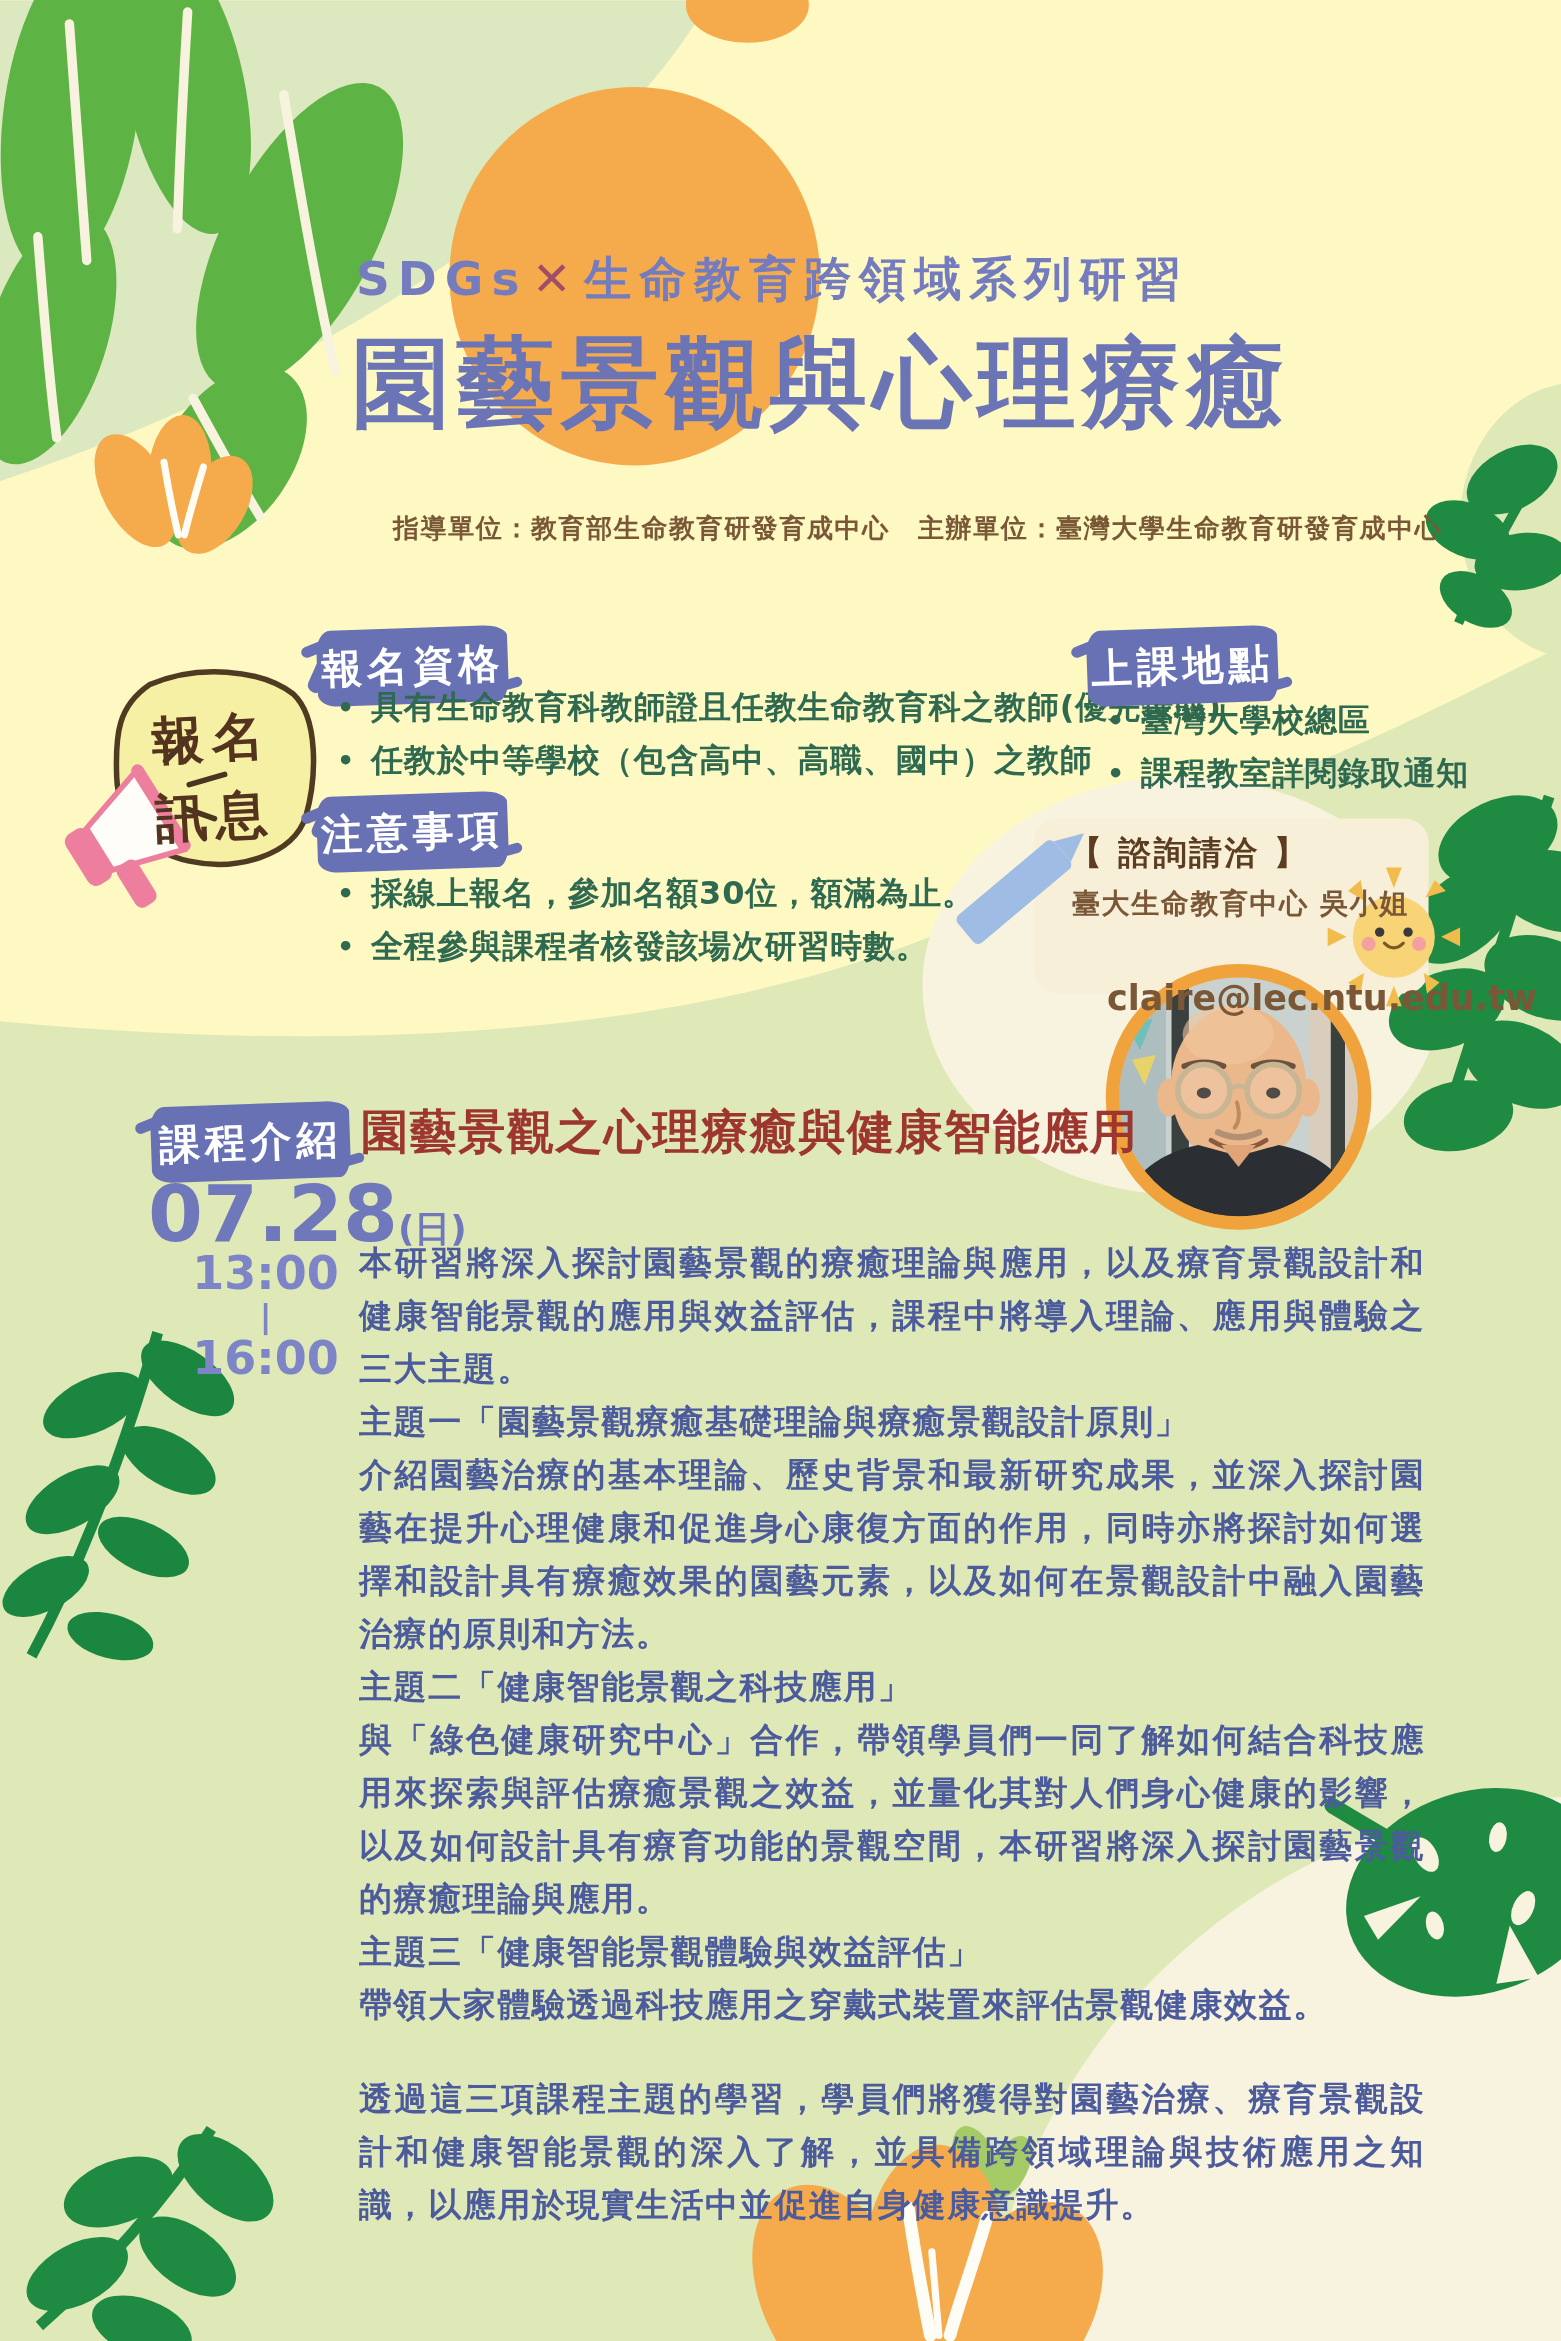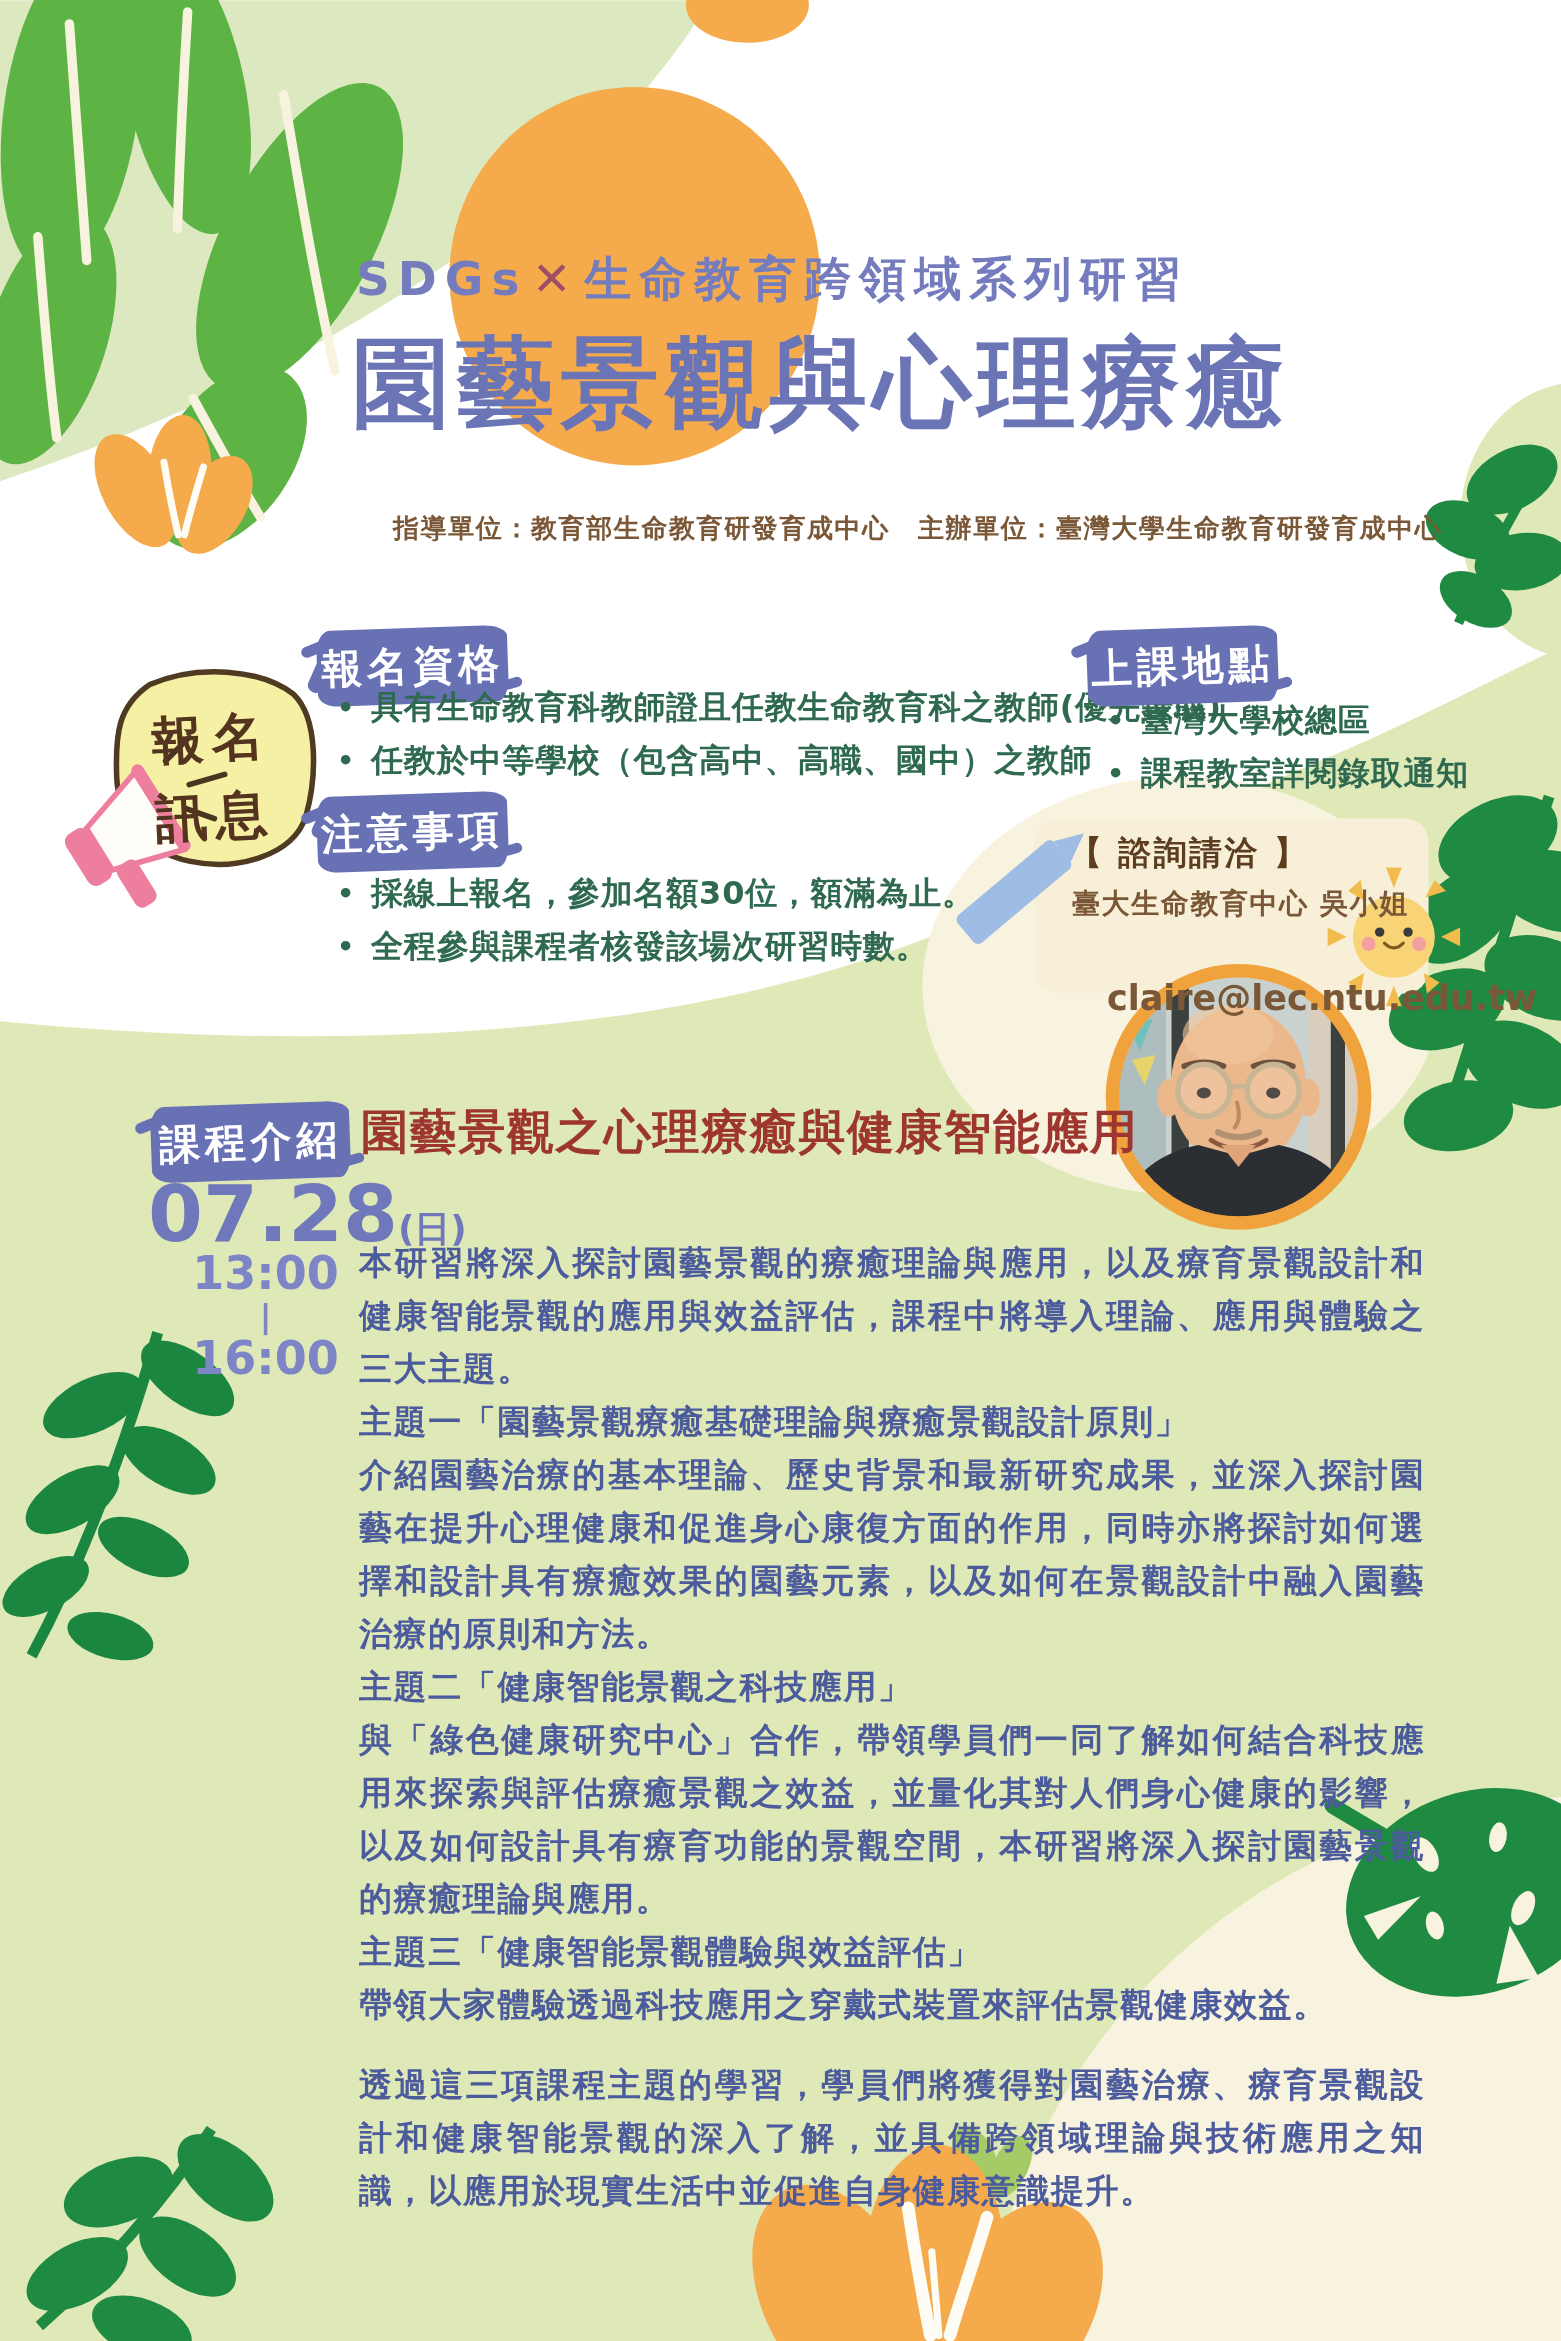--- a/index.html
+++ b/index.html
@@ -1,16 +1,16 @@
 <!DOCTYPE html>
 <html style="font-size:12.6px"><head>
 <meta charset="utf-8">
 <style>
   html,body{margin:0;padding:0;background:#6e6e6e;}
-  .poster{position:relative;width:1561px;height:2342px;overflow:hidden;background:#ffffff;font-family:"DejaVu Sans","Liberation Sans",sans-serif;}
+  .poster{position:relative;width:1561px;height:2342px;overflow:hidden;background:#fef9c3;font-family:"DejaVu Sans","Liberation Sans",sans-serif;}
   .decor{position:absolute;inset:0;width:100%;height:100%;display:block;}
   .abs{position:absolute;z-index:2;}
   
   .series{left:356px;top:248px;font-size:47px;font-weight:800;letter-spacing:8px;color:#747CBE;white-space:nowrap;}
   .series .times{color:#A04E66;font-weight:900;padding:0 4.7px;}
   .main-title{left:352px;top:319px;margin:0;font-size:98px;font-weight:900;letter-spacing:6.3px;color:#6B74B5;white-space:nowrap;}
   .org{font-size:26px;font-weight:600;color:#7A5837;letter-spacing:1.6px;white-space:nowrap;}
   .org-a{left:393px;top:511px;}
   .org-b{left:918px;top:511px;}
   
@@ -43,21 +43,21 @@
   .date-suffix{font-size:36px;font-weight:800;}
   .time-stack{left:181px;top:1249px;width:169px;text-align:center;color:#7D85C6;font-weight:800;}
   .time-stack .t{font-size:46px;line-height:49px;}
   .time-stack .sep{font-size:32px;line-height:36px;font-weight:700;}
   .course-title{left:361px;top:1101px;font-size:47px;font-weight:900;color:#9D362E;letter-spacing:1.6px;white-space:nowrap;}
   .speaker{left:363px;top:1178px;font-size:32px;font-weight:600;color:#3C4045;letter-spacing:1.6px;white-space:nowrap;}
   
   .copy{left:359px;top:1236px;width:1066px;font-family:"DejaVu Serif","Liberation Serif",serif;
     font-size:33px;font-weight:700;color:#4C5B9C;line-height:53px;letter-spacing:1.6px;text-align:justify;}
   .copy p{margin:0;}
-  .copy .closing{margin-top:27px;}
+  .copy .closing{margin-top:41px;}
 </style>
 </head>
 <body>
 
 <div class="poster">
 
   <svg class="decor" viewBox="0 0 1980 2970" aria-hidden="true">
 
     <g>
       <path d="M0,0 L900,0 C760,240 420,470 0,610 Z" fill="#DCE8C0"></path>

